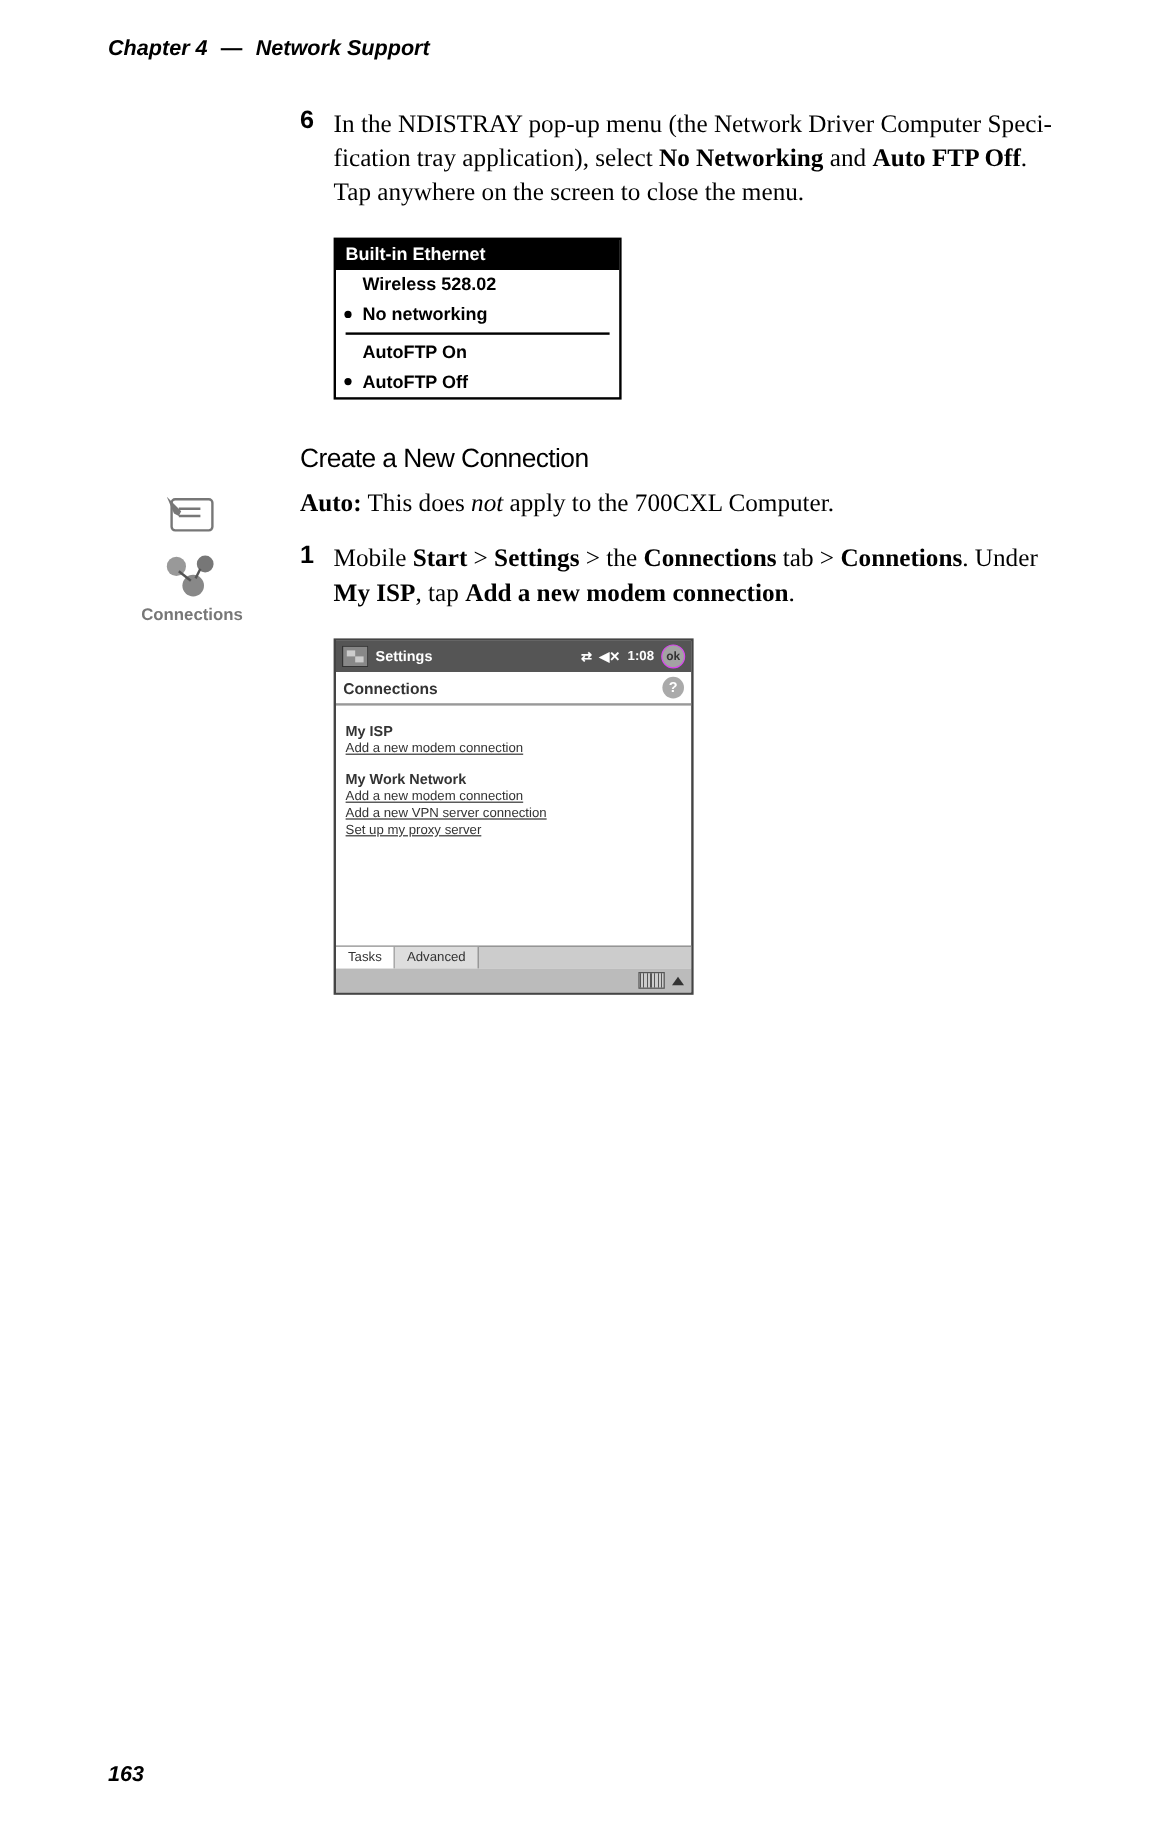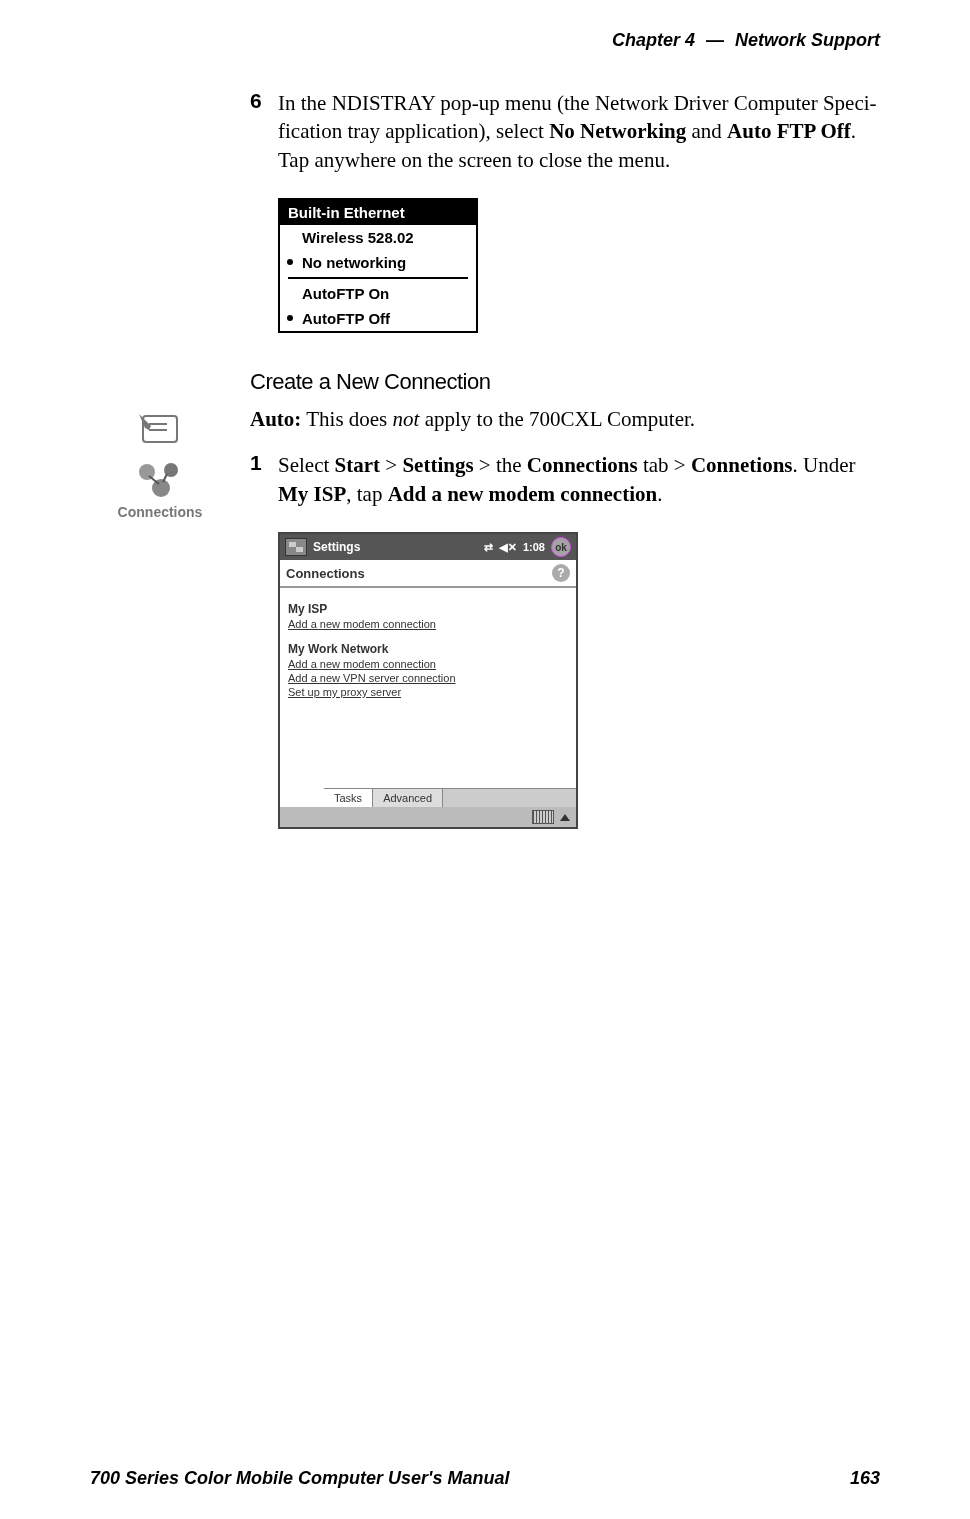--- a/index.html
+++ b/index.html
@@ -10,21 +10,21 @@
     font-family: Georgia, 'Times New Roman', serif;
     color: #000;
   }
   .page {
     width: 970px;
     height: 1519px;
     position: relative;
     padding: 30px 90px 30px 90px;
   }
   .header {
-    text-align: right;
+    text-align: left;
     font-family: Arial, Helvetica, sans-serif;
     font-style: italic;
     font-weight: bold;
     font-size: 18px;
     margin-bottom: 38px;
   }
   .header .em-dash { font-style: normal; margin: 0 6px; }
   .main-col {
     margin-left: 160px;
   }
@@ -43,21 +43,21 @@
   .step-body {
     font-size: 21px;
     line-height: 1.35;
   }
   .bld { font-weight: bold; }
   .ital { font-style: italic; }
   .menu-box {
     margin-left: 28px;
     margin-top: 14px;
     margin-bottom: 36px;
-    width: 200px;
+    width: 240px;
     border: 2px solid #000;
     font-family: Verdana, Arial, sans-serif;
     font-size: 15px;
     font-weight: bold;
   }
   .menu-title {
     background: #000;
     color: #fff;
     padding: 4px 8px;
   }
@@ -159,21 +159,20 @@
     min-height: 200px;
   }
   .dev-body .hint { font-size: 11px; color: #444; margin-bottom: 10px; line-height: 1.3; }
   .dev-body .grp-label { font-weight: bold; font-size: 12px; margin-top: 6px; }
   .dev-body .lnk { text-decoration: underline; font-size: 11px; color: #333; display: block; margin: 2px 0; }
   .dev-tabs {
     display: flex;
     background: #ccc;
     border-top: 1px solid #888;
     font-size: 11px;
-    margin-left: 44px;
   }
   .dev-tabs .tab {
     padding: 3px 10px;
     border-right: 1px solid #888;
     background: #ddd;
   }
   .dev-tabs .tab.active { background: #fff; }
   .dev-bottom {
     background: #bbb;
     display: flex;
@@ -257,21 +256,21 @@
       <div>Connections</div>
     </div>
 
     <div class="note-row">
       <span class="bld">Auto:</span><span> This does </span><span class="ital">not</span><span> apply to the 700CXL Computer.</span>
     </div>
 
     <div class="step">
       <div class="step-num">1</div>
       <div class="step-body">
-        <span>Select </span><span class="bld">Start</span><span> &gt; </span><span class="bld">Settings</span><span> &gt; the </span><span class="bld">Connections</span><span> tab &gt; </span><span class="bld">Connetions</span><span>. Under </span><span class="bld">My ISP</span><span>, tap </span><span class="bld">Add a new modem connection</span><span>.</span>
+        <span>Mobile </span><span class="bld">Start</span><span> &gt; </span><span class="bld">Settings</span><span> &gt; the </span><span class="bld">Connections</span><span> tab &gt; </span><span class="bld">Connetions</span><span>. Under </span><span class="bld">My ISP</span><span>, tap </span><span class="bld">Add a new modem connection</span><span>.</span>
       </div>
     </div>
 
     <div class="device">
       <div class="dev-top">
         <div class="flag"></div>
         <span>Settings</span>
         <div class="spacer"></div>
         <span class="stat">⇄</span>
         <span class="stat">◀✕</span>
@@ -296,17 +295,16 @@
       </div>
       <div class="dev-bottom">
         <div class="kbd"></div>
         <div class="arrow-up"></div>
       </div>
     </div>
 
   </div>
 
   <div class="footer">
-    <span>700 Series Color Mobile Computer User's Manual</span>
     <span>163</span>
   </div>
 
 </div>
 
 </body></html>

